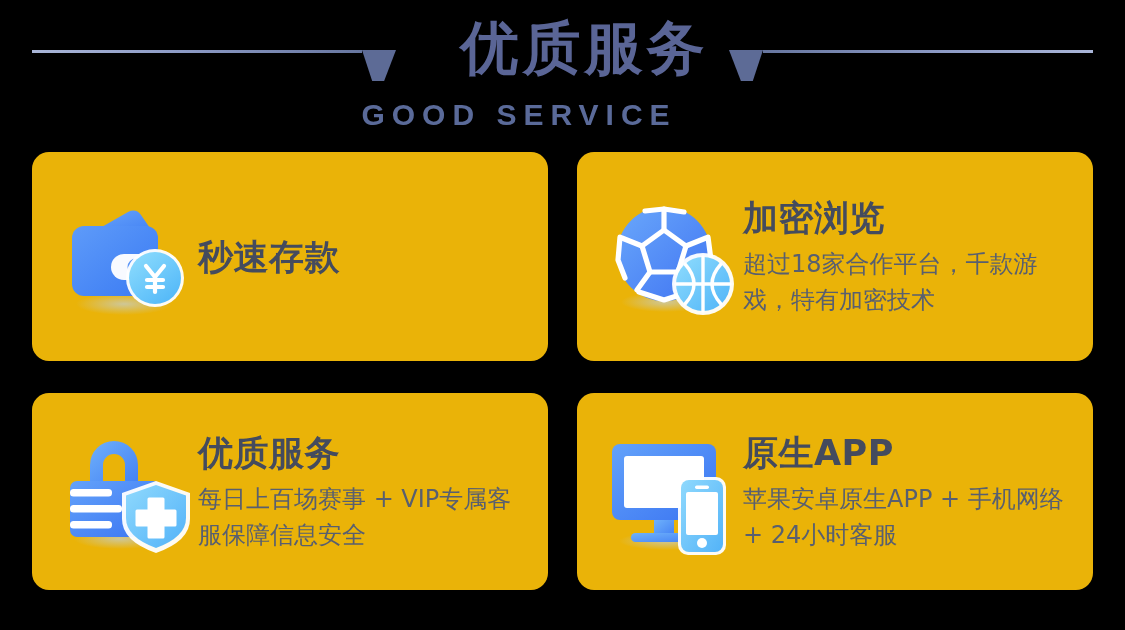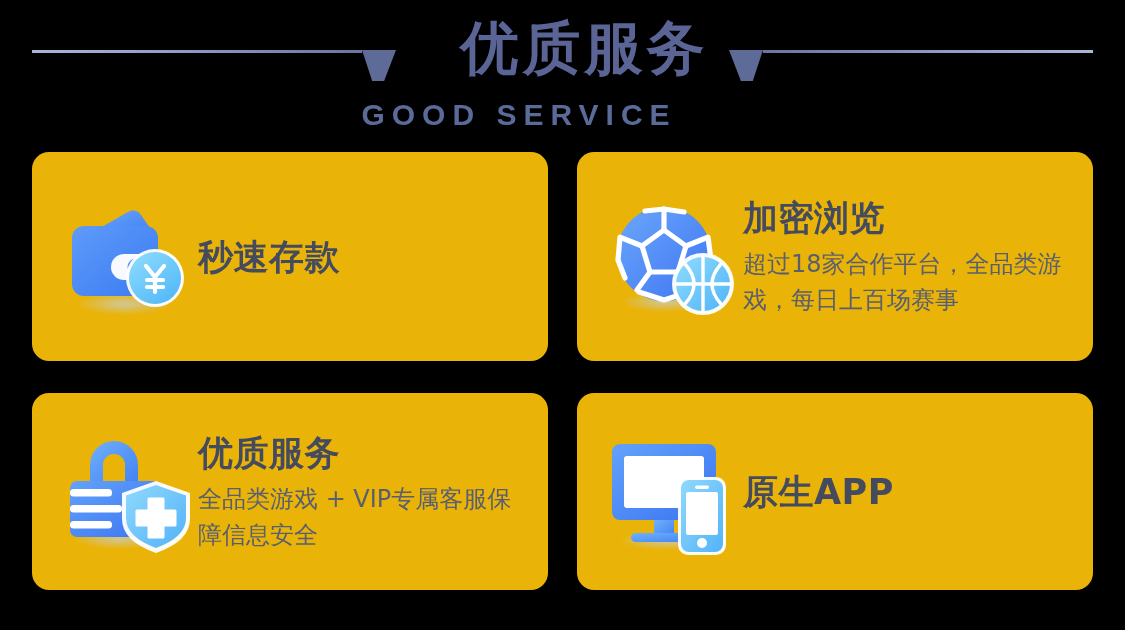--- a/index.html
+++ b/index.html
@@ -196,21 +196,21 @@
           <g fill="none" stroke="#ffffff" stroke-width="3.4" stroke-linecap="round">
             <path d="M96 65 V119"></path>
             <path d="M69 92 H123"></path>
             <path d="M78 72 Q96 92 78 112"></path>
             <path d="M114 72 Q96 92 114 112"></path>
           </g>
         </svg>
       </div>
       <div class="texts">
         <div class="c-title">加密浏览</div>
-        <div class="c-sub">超过18家合作平台，全品类游戏，每日上百场赛事</div>
+        <div class="c-sub">超过18家合作平台，千款游戏，特有加密技术</div>
       </div>
     </div>
 
     <div class="card">
       <div class="icon-wrap">
         <svg viewBox="0 0 130 130" xmlns="http://www.w3.org/2000/svg">
           <defs>
             <linearGradient id="lg1" x1="0" y1="0" x2="1" y2="1">
               <stop offset="0" stop-color="#63a2fa"></stop>
               <stop offset="1" stop-color="#3a74f2"></stop>
@@ -236,21 +236,21 @@
             <rect x="8" y="78" width="52" height="7.5" rx="3.5"></rect>
             <rect x="8" y="94" width="42" height="7.5" rx="3.5"></rect>
           </g>
           <path d="M94 54 L128 66 V92 Q128 114 94 126 Q60 114 60 92 V66 Z" fill="#ffffff" opacity="0.95"></path>
           <path d="M94 58 L124 68.5 V91 Q124 110 94 121 Q64 110 64 91 V68.5 Z" fill="url(#shg)"></path>
           <path d="M87 72 h14 v12 h12 v14 h-12 v12 h-14 v-12 h-12 v-14 h12 z" fill="#ffffff" stroke="#ffffff" stroke-width="3" stroke-linejoin="round"></path>
         </svg>
       </div>
       <div class="texts">
         <div class="c-title">优质服务</div>
-        <div class="c-sub">全品类游戏 + VIP专属客服保障信息安全</div>
+        <div class="c-sub">每日上百场赛事 + VIP专属客服保障信息安全</div>
       </div>
     </div>
 
     <div class="card">
       <div class="icon-wrap">
         <svg viewBox="0 0 130 130" xmlns="http://www.w3.org/2000/svg">
           <defs>
             <linearGradient id="mg1" x1="0" y1="0" x2="1" y2="1">
               <stop offset="0" stop-color="#63a2fa"></stop>
               <stop offset="1" stop-color="#3a74f2"></stop>
@@ -275,17 +275,18 @@
           <rect x="24" y="106" width="66" height="9" rx="4.5" fill="url(#mg2)"></rect>
           <rect x="71" y="50" width="48" height="78" rx="10" fill="#ffffff" opacity="0.95"></rect>
           <rect x="74" y="53" width="42" height="72" rx="8" fill="url(#pg1)"></rect>
           <rect x="79" y="65" width="32" height="43" rx="2" fill="#ffffff"></rect>
           <rect x="88" y="58.5" width="14" height="3.4" rx="1.7" fill="#ffffff"></rect>
           <circle cx="95" cy="116" r="5" fill="#ffffff"></circle>
         </svg>
       </div>
       <div class="texts">
         <div class="c-title">原生APP</div>
+        <div class="c-sub">苹果安卓原生APP + 手机网络 + 24小时客服</div>
       </div>
     </div>
 
   </div>
 </div>
 
 </body></html>

